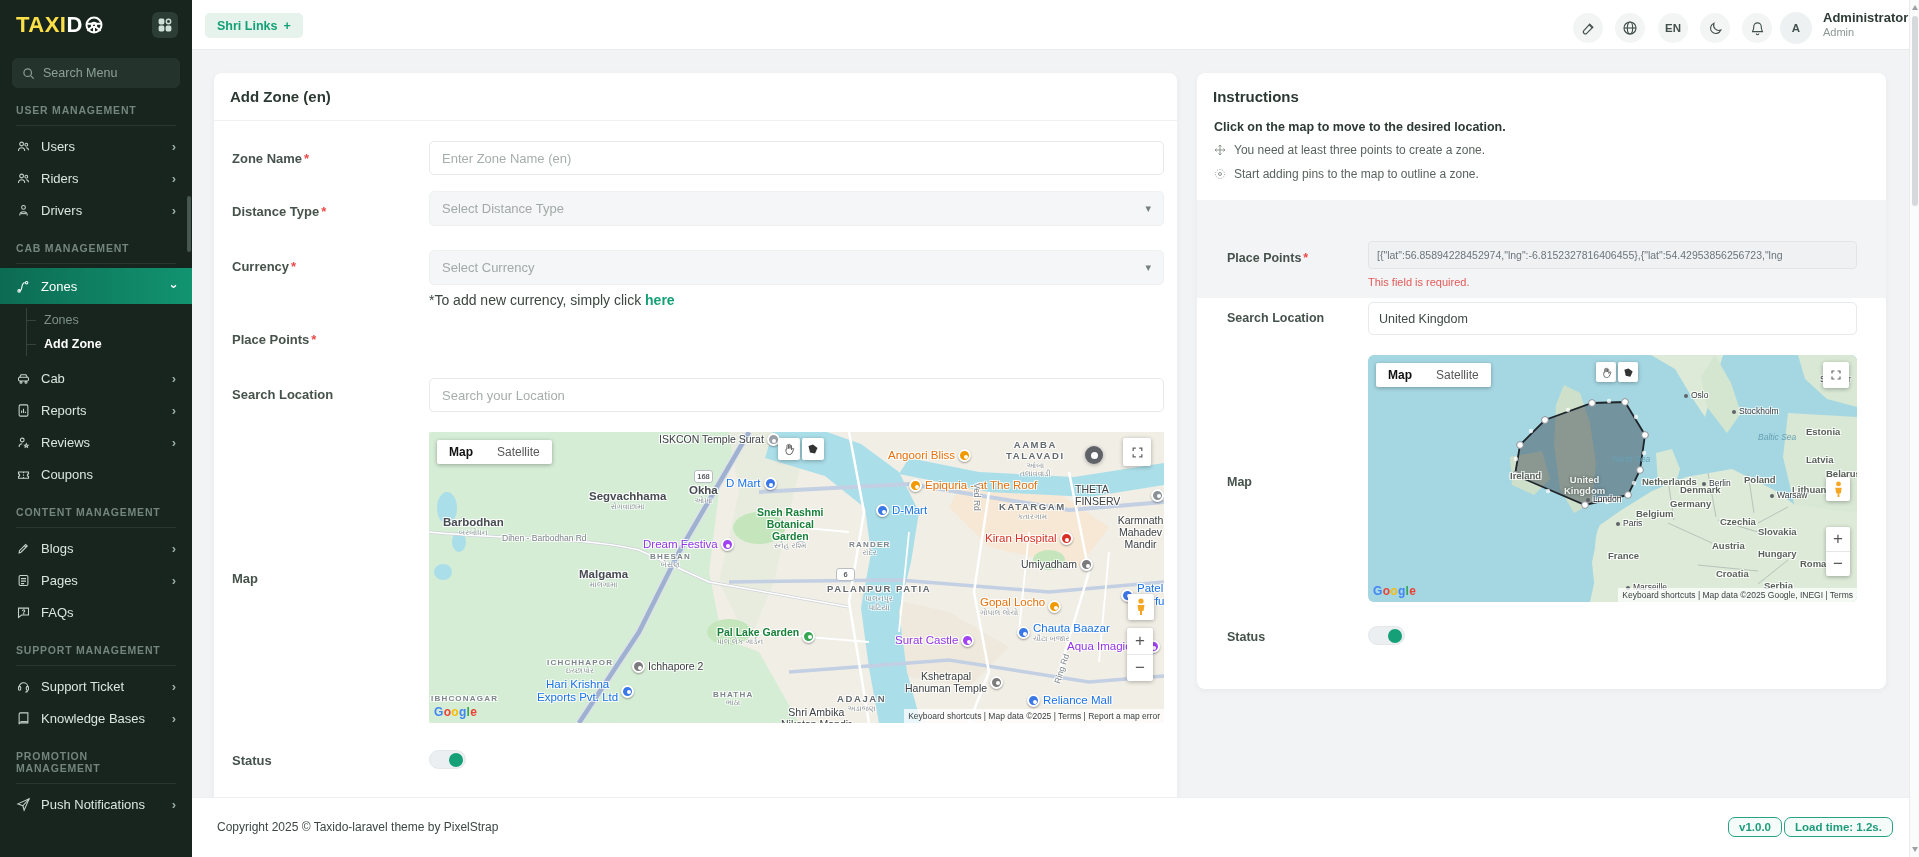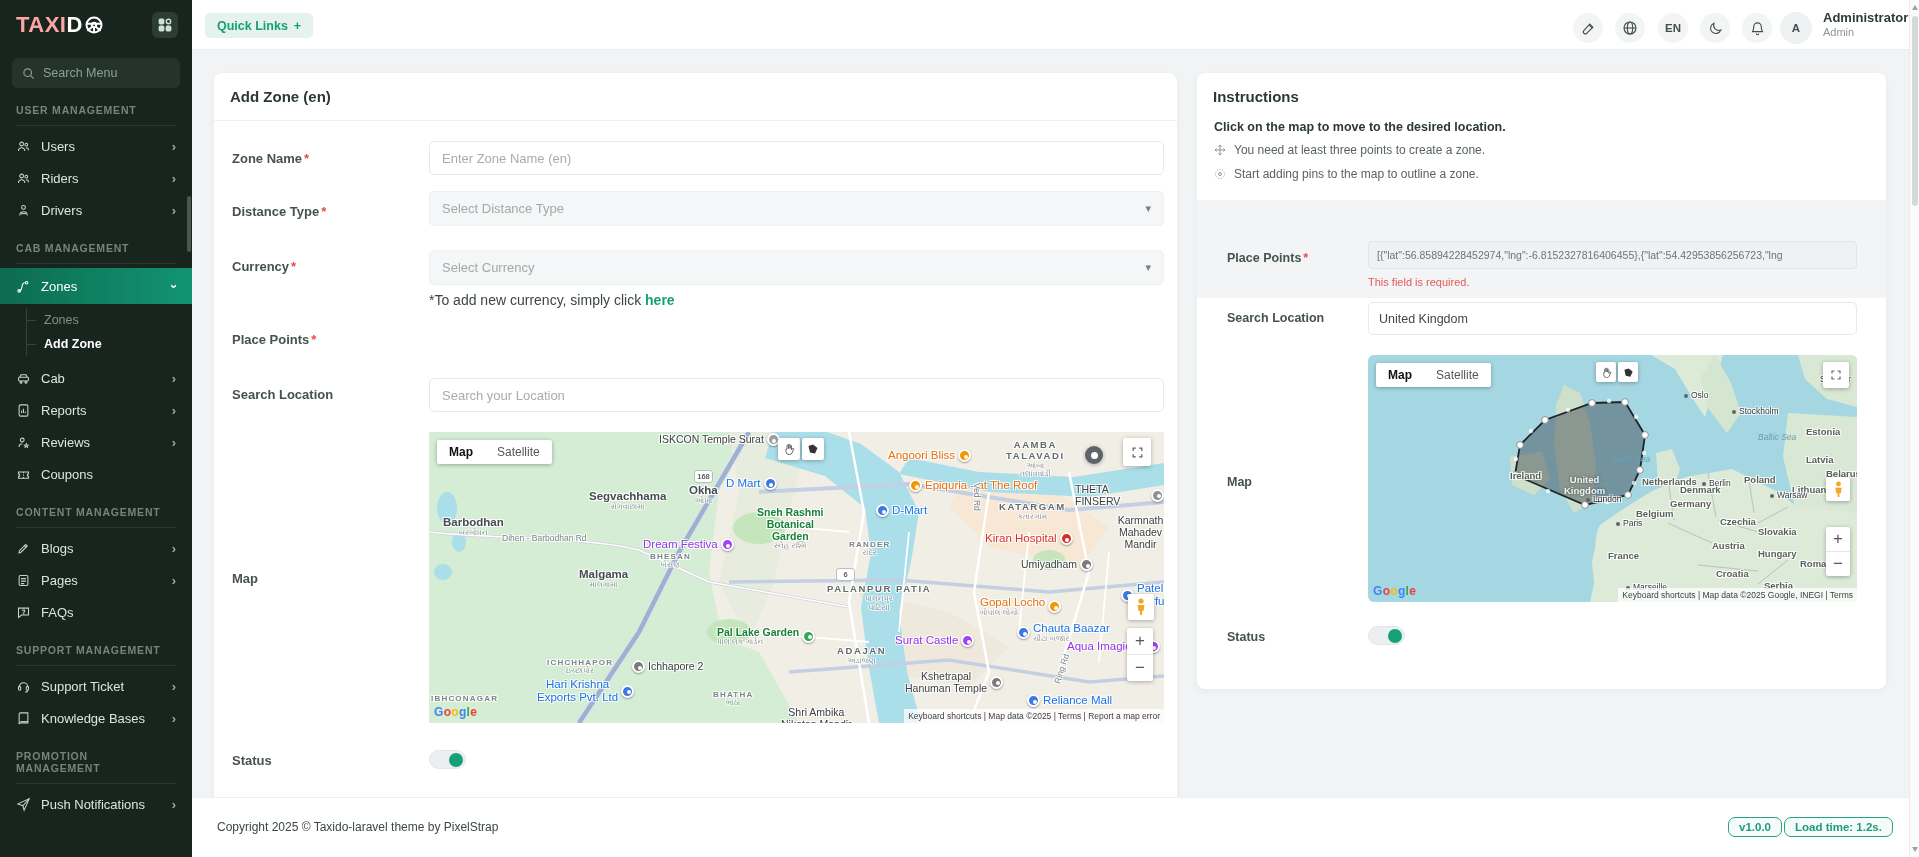--- a/index.html
+++ b/index.html
@@ -4,21 +4,21 @@
 <style>
   *{margin:0;padding:0;box-sizing:border-box}
   html,body{background:#e9ebec}
   #app{position:relative;width:1919px;height:857px;overflow:hidden;background:#f2f3f4;
        font-family:"Liberation Sans","DejaVu Sans",sans-serif;color:#3b463f}
 
   
   #sidebar{position:absolute;left:0;top:0;width:192px;height:857px;background:#17251e;color:#dce5e0;overflow:hidden}
   .logo-row{display:flex;align-items:center;justify-content:space-between;padding:12px 14px 10px 16px}
   .logo{font-size:22px;font-weight:bold;letter-spacing:.5px;display:flex;align-items:center}
-  .logo .g{color:#fca5a5}.logo .w{color:#fff}
+  .logo .g{color:#fde047}.logo .w{color:#fff}
   .logo svg{margin-left:1px}
   .grid-btn{width:26px;height:26px;border-radius:6px;background:#2b3d34;display:flex;align-items:center;justify-content:center;cursor:pointer}
   .search{margin:10px 12px 4px;background:#243329;background:#24342c;border-radius:6px;height:30px;display:flex;align-items:center;gap:8px;padding:0 10px;color:#8da096;font-size:12.5px}
   .sec-title{margin:16px 16px 0;font-size:10.5px;font-weight:bold;letter-spacing:.8px;color:#74867c}
   .sec-line{margin:9px 16px 4px;border-top:1px solid #28372f}
   .s-item{height:32px;display:flex;align-items:center;gap:10px;padding:0 16px;font-size:13px;color:#dce5e0;cursor:pointer;position:relative}
   .s-item svg{flex:0 0 15px;stroke:#c6d3cc}
   .s-item .lbl{flex:1}
   .chev{color:#9db0a6;font-size:13px;font-weight:bold}
   .s-item.active{background:linear-gradient(90deg,#0c6b53,#129471);color:#fff;height:36px}
@@ -296,21 +296,21 @@
           </svg>
           <span class="lbl">Push Notifications</span>
           <span class="chev">›</span>
         </div>
       </div>
     <div id="side-thumb"></div>
   </div>
 
   <div id="header">
     <div class="qlinks">
-      <span>Quick Links</span>
+      <span>Shri Links</span>
       <span>+</span>
     </div>
     <div class="hicon" style="left:1381px">
       <svg width="15" height="15" viewBox="0 0 24 24" fill="none" stroke="#41504a" stroke-width="1.8">
           <path d="M14 5l5 5-9.5 9.5a3.2 3.2 0 0 1-5-4L14 5z"></path>
           <path d="M13 6l5 5"></path>
         </svg>
     </div>
     <div class="hicon" style="left:1423px">
       <svg width="16" height="16" viewBox="0 0 24 24" fill="none" stroke="#41504a" stroke-width="1.7">
@@ -465,21 +465,21 @@
           <div class="mlb c-areasm c-center" style="left: 420px; top: 108px;"><span style="white-space: pre-line;">RANDER<br><span class="sub">રાંદેર</span></span></div>
           <div class="mlb c-dark" style="left: 592px; top: 126px;"><span style="white-space: pre-line;">Umiyadham</span><span class="pin" style="background: rgb(123, 123, 123);"></span></div>
           <div class="mlb c-loc c-center" style="left: 150px; top: 136px;"><span style="white-space: pre-line;">Malgama<br><span class="sub">માલગામા</span></span></div>
           <div class="mlb c-area c-center" style="left: 398px; top: 152px;"><span style="white-space: pre-line;">PALANPUR PATIA<br><span class="sub">પાલનપુર
 પાટિયા</span></span></div>
           <div class="mlb c-orange" style="left: 551px; top: 164px;"><span style="white-space: pre-line;">Gopal Locho<br><span class="sub">ગોપાલ લોચો</span></span><span class="pin" style="background: rgb(242, 153, 0);"></span></div>
           <div class="mlb c-blue" style="left: 692px; top: 150px;"><span class="pin" style="background: rgb(59, 120, 231);"></span><span style="white-space: pre-line;">Patel Perfu</span></div>
           <div class="mlb c-green" style="left: 288px; top: 194px;"><span style="white-space: pre-line;">Pal Lake Garden<br><span class="sub">પાલ લેક ગાર્ડન</span></span><span class="pin" style="background: rgb(52, 168, 83);"></span></div>
           <div class="mlb c-blue" style="left: 588px; top: 190px;"><span class="pin" style="background: rgb(59, 120, 231);"></span><span style="white-space: pre-line;">Chauta Baazar<br><span class="sub">ચૌટા બજાર</span></span></div>
           <div class="mlb c-purple" style="left: 466px; top: 202px;"><span style="white-space: pre-line;">Surat Castle</span><span class="pin" style="background: rgb(161, 66, 244);"></span></div>
-          <div class="mlb c-area c-center" style="left: 408px; top: 214px;"><span style="white-space: pre-line;">ADAJAN<br><span class="sub">અડાજણ</span></span></div>
+          <div class="mlb c-area c-center" style="left: 408px; top: 214px;"><span style="white-space: pre-line; margin-top: 48px;">ADAJAN<br><span class="sub">અડાજણ</span></span></div>
           <div class="mlb c-purple" style="left: 638px; top: 208px;"><span style="white-space: pre-line;">Aqua Imagicaa</span><span class="pin" style="background: rgb(161, 66, 244);"></span></div>
           <div class="mlb c-road" style="left: 618px; top: 232px; transform: rotate(-72deg);"><span style="white-space: pre-line;">Ring Rd</span></div>
           <div class="mlb c-areasm c-center" style="left: 118px; top: 226px;"><span style="white-space: pre-line;">ICHCHHAPOR<br><span class="sub">ઇચ્છાપોર</span></span></div>
           <div class="mlb c-dark" style="left: 203px; top: 228px;"><span class="pin" style="background: rgb(123, 123, 123);"></span><span style="white-space: pre-line;">Ichhapore 2</span></div>
           <div class="mlb c-blue c-center" style="left: 108px; top: 246px;"><span style="white-space: pre-line;">Hari Krishna
 Exports Pvt. Ltd</span><span class="pin" style="background: rgb(59, 120, 231);"></span></div>
           <div class="mlb c-areasm" style="left: 2px; top: 262px;"><span style="white-space: pre-line;">IBHCONAGAR</span></div>
           <div class="mlb c-areasm c-center" style="left: 284px; top: 258px;"><span style="white-space: pre-line;">BHATHA<br><span class="sub">ભાઠા</span></span></div>
           <div class="mlb c-dark c-center" style="left: 476px; top: 238px;"><span style="white-space: pre-line;">Kshetrapal
 Hanuman Temple</span><span class="pin" style="background: rgb(123, 123, 123);"></span></div>

